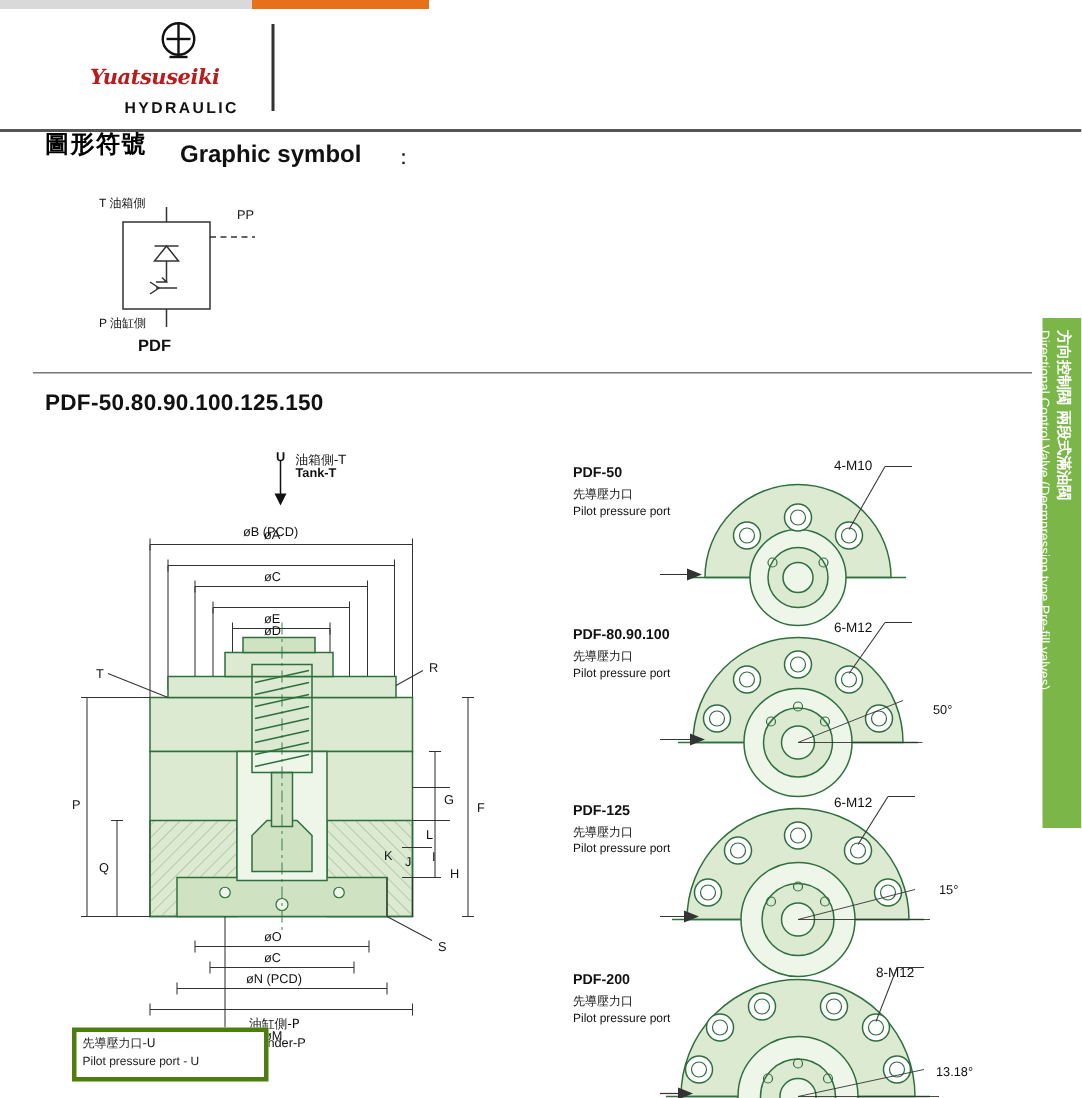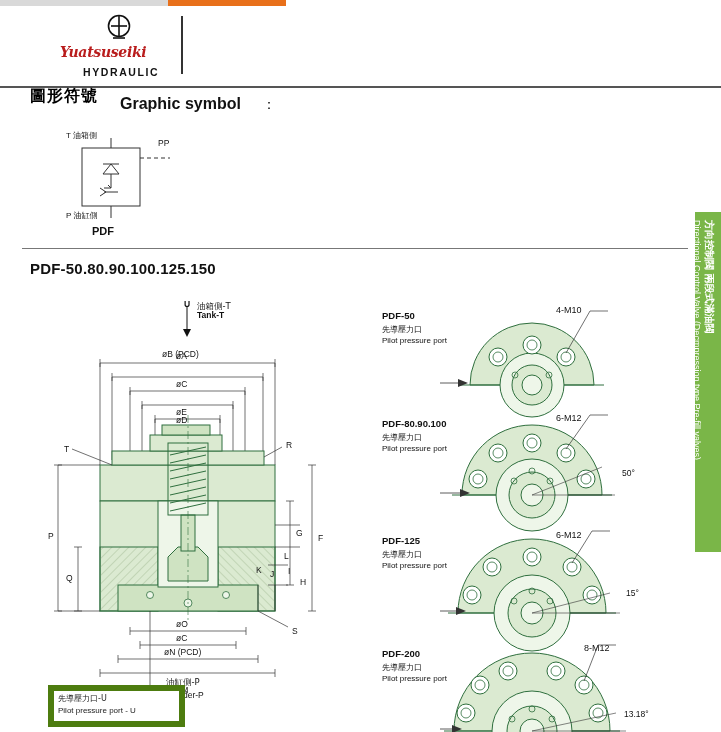--- a/index.html
+++ b/index.html
@@ -126,21 +126,21 @@
     position:absolute;font-size:8px;color:#111;white-space:nowrap;
   }
   .bolt-label{
     position:absolute;font-size:9px;color:#111;white-space:nowrap;
   }
   .angle-label{
     position:absolute;font-size:8.5px;color:#111;white-space:nowrap;
   }
   .pilot-box{
     position:absolute;left:48px;top:400px;width:125px;height:30px;
-    border:6px solid #4d7c0f;background:#fff;
+    border:3px solid #4d7c0f;background:#fff;
   }
   .pilot-box .l1{
     position:absolute;left:4px;top:2px;font-family:"DejaVu Sans",sans-serif;font-size:8px;
   }
   .pilot-box .l2{
     position:absolute;left:4px;top:15px;font-size:8px;
   }
   svg.layer{position:absolute;left:0;top:0;overflow:visible;}
 </style>
 </head>

